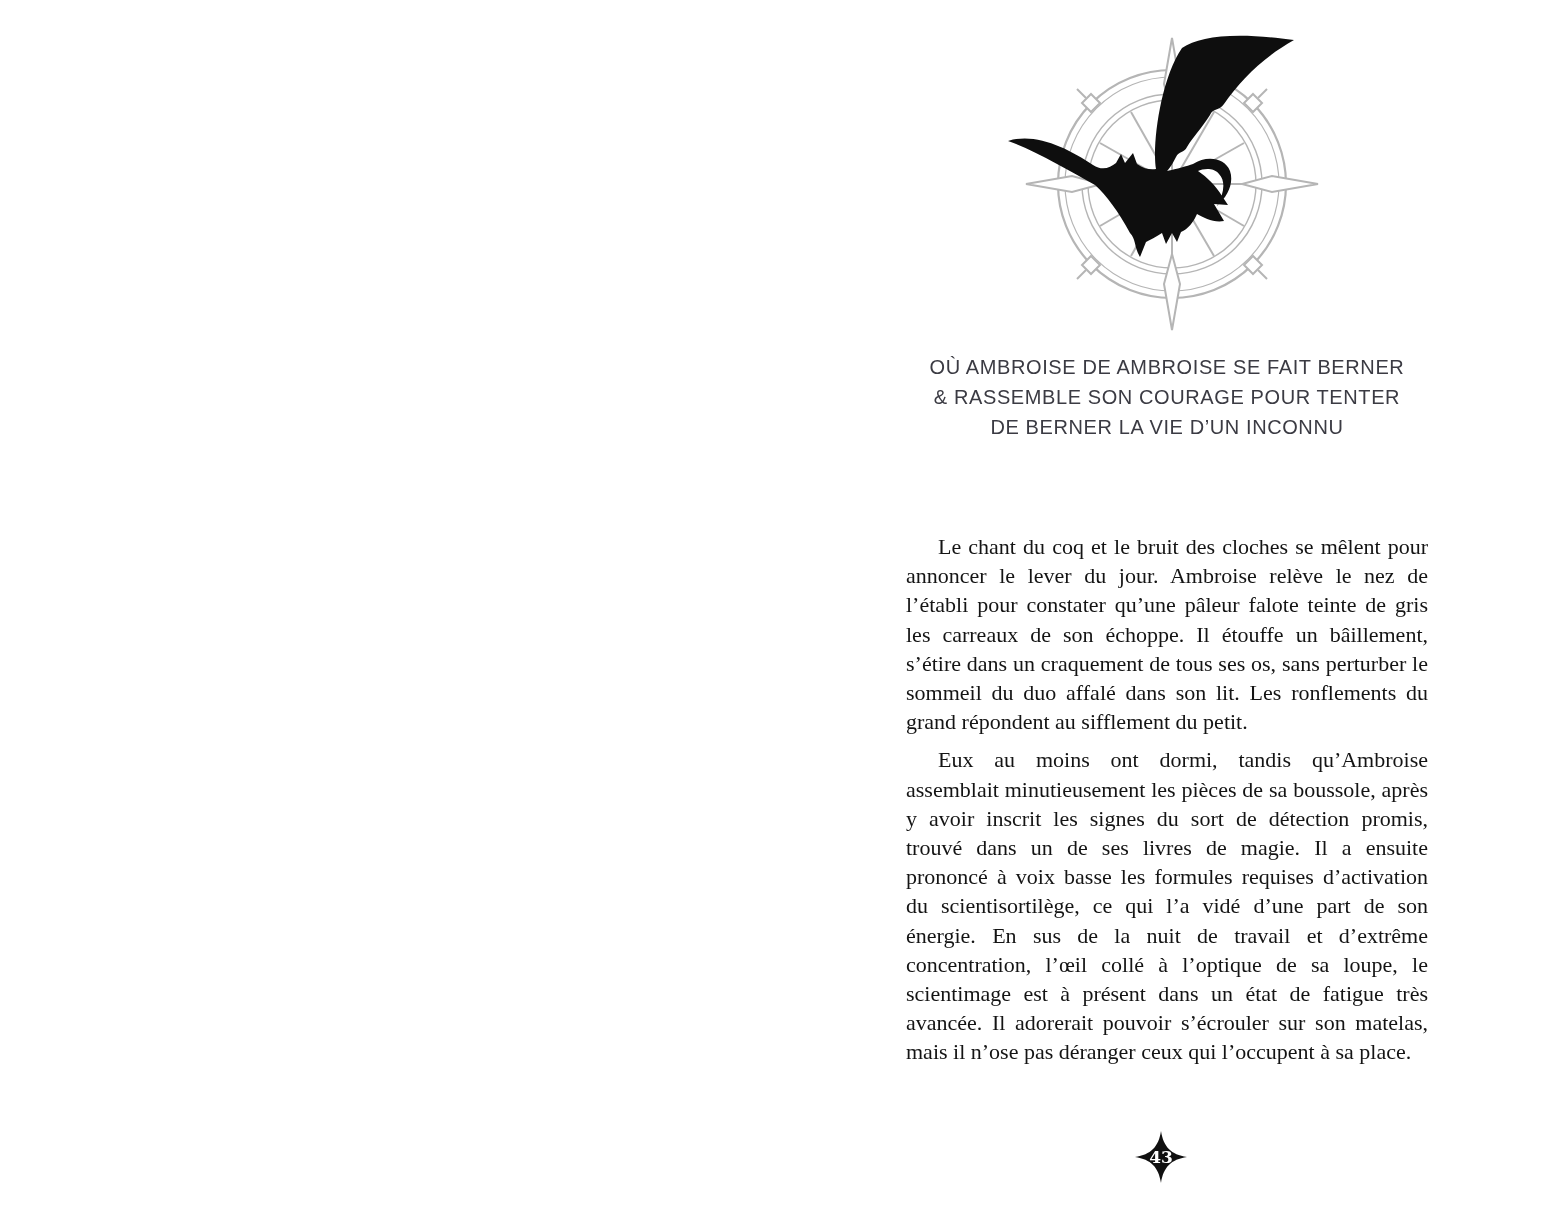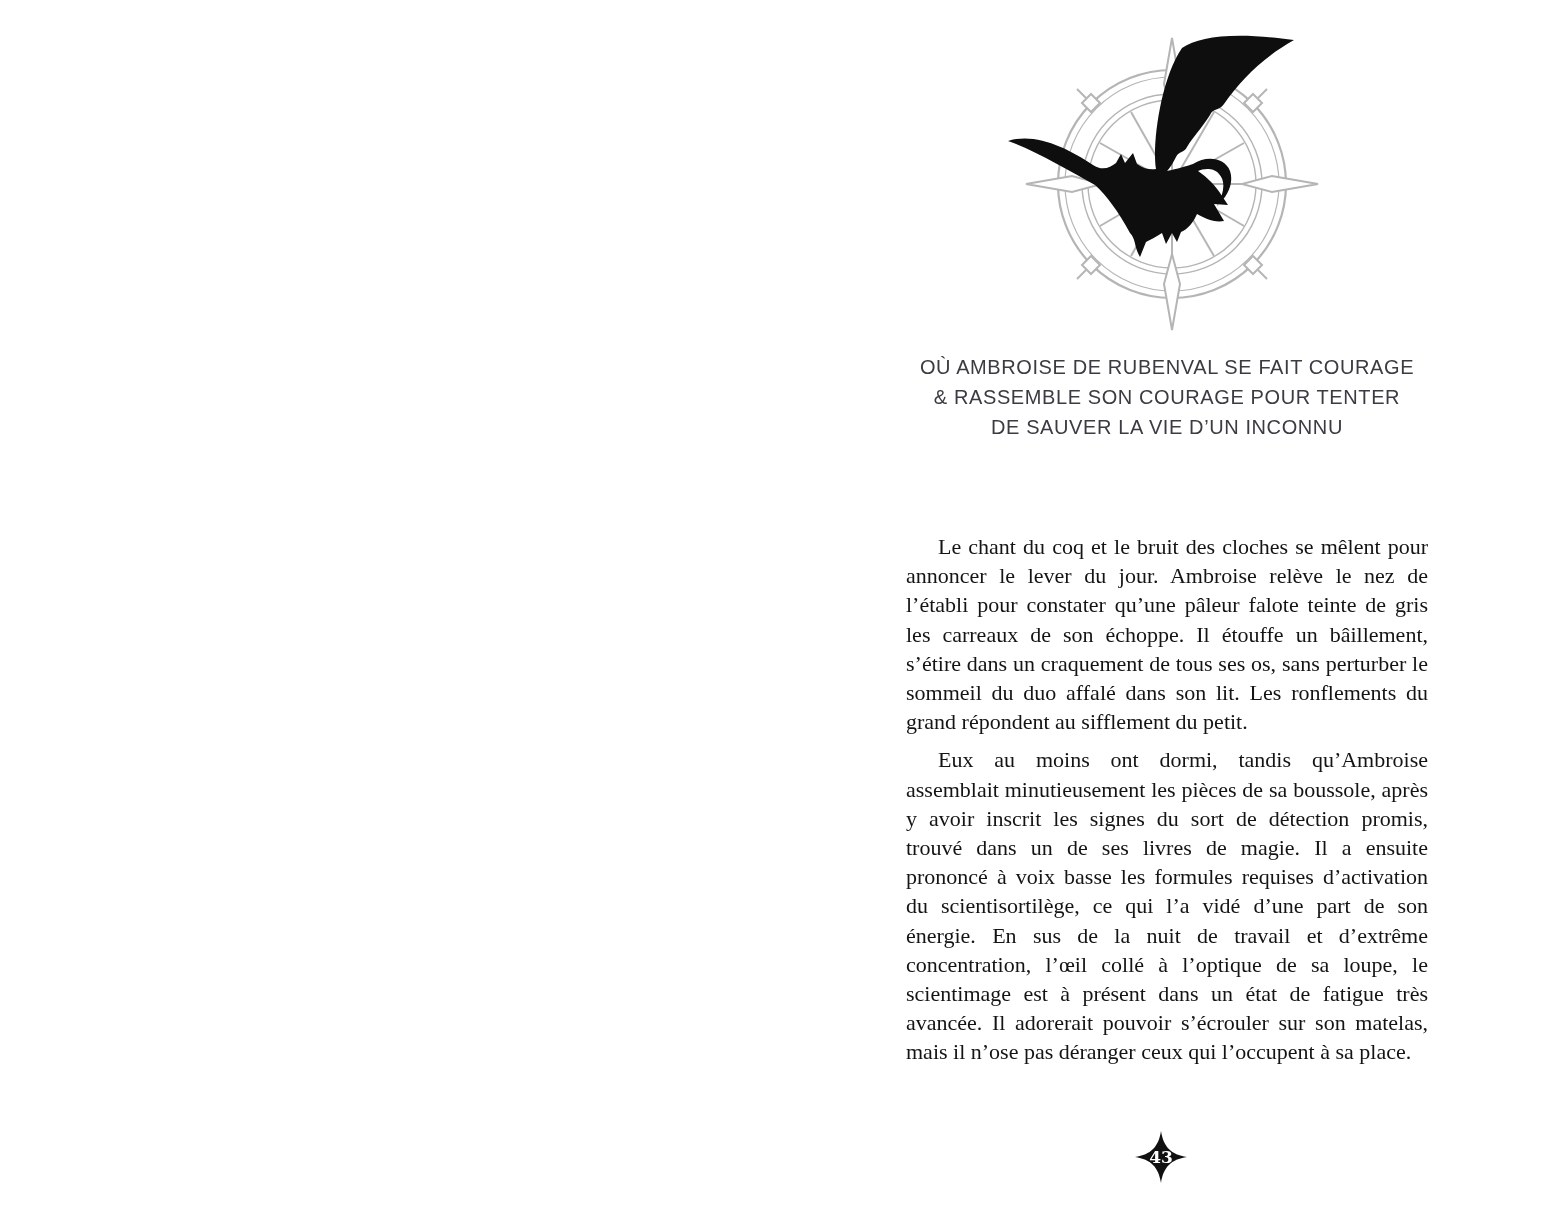--- a/index.html
+++ b/index.html
@@ -136,23 +136,23 @@
       L 187 224 L 182 215 L 176 226 L 172 215
       C 166 219, 160 222, 156 224
       L 150 239
       C 144 229, 146 221, 140 215
       C 128 193, 117 178, 105 167
       C 78 152, 44 132, 18 123
       Z"></path>
   </svg>
 
   <div class="heading">
-    <span>OÙ AMBROISE DE RUBENVAL SE FAIT COURAGE</span><br>
+    <span>OÙ AMBROISE DE AMBROISE SE FAIT BERNER</span><br>
     <span>&amp; RASSEMBLE SON COURAGE POUR TENTER</span><br>
-    <span>DE SAUVER LA VIE D’UN INCONNU</span>
+    <span>DE BERNER LA VIE D’UN INCONNU</span>
   </div>
 
   <div class="bodytext">
     <p>Le chant du coq et le bruit des cloches se mêlent pour annoncer le lever du jour. Ambroise relève le nez de l’établi pour constater qu’une pâleur falote teinte de gris les carreaux de son échoppe. Il étouffe un bâillement, s’étire dans un craquement de tous ses os, sans perturber le sommeil du duo affalé dans son lit. Les ronflements du grand répondent au sifflement du petit.</p>
     <p>Eux au moins ont dormi, tandis qu’Ambroise assemblait minutieusement les pièces de sa boussole, après y avoir inscrit les signes du sort de détection promis, trouvé dans un de ses livres de magie. Il a ensuite prononcé à voix basse les formules requises d’activation du scientisortilège, ce qui l’a vidé d’une part de son énergie. En sus de la nuit de travail et d’extrême concentration, l’œil collé à l’optique de sa loupe, le scientimage est à présent dans un état de fatigue très avancée. Il adorerait pouvoir s’écrouler sur son matelas, mais il n’ose pas déranger ceux qui l’occupent à sa place.</p>
   </div>
 
   <svg class="page-star" viewBox="0 0 54 54" xmlns="http://www.w3.org/2000/svg">
     <path fill="#101010" d="M27,1 C29.5,17 37,24.5 53,27 C37,29.5 29.5,37 27,53 C24.5,37 17,29.5 1,27 C17,24.5 24.5,17 27,1 Z"></path>
     <text x="27" y="33" text-anchor="middle">43</text>

